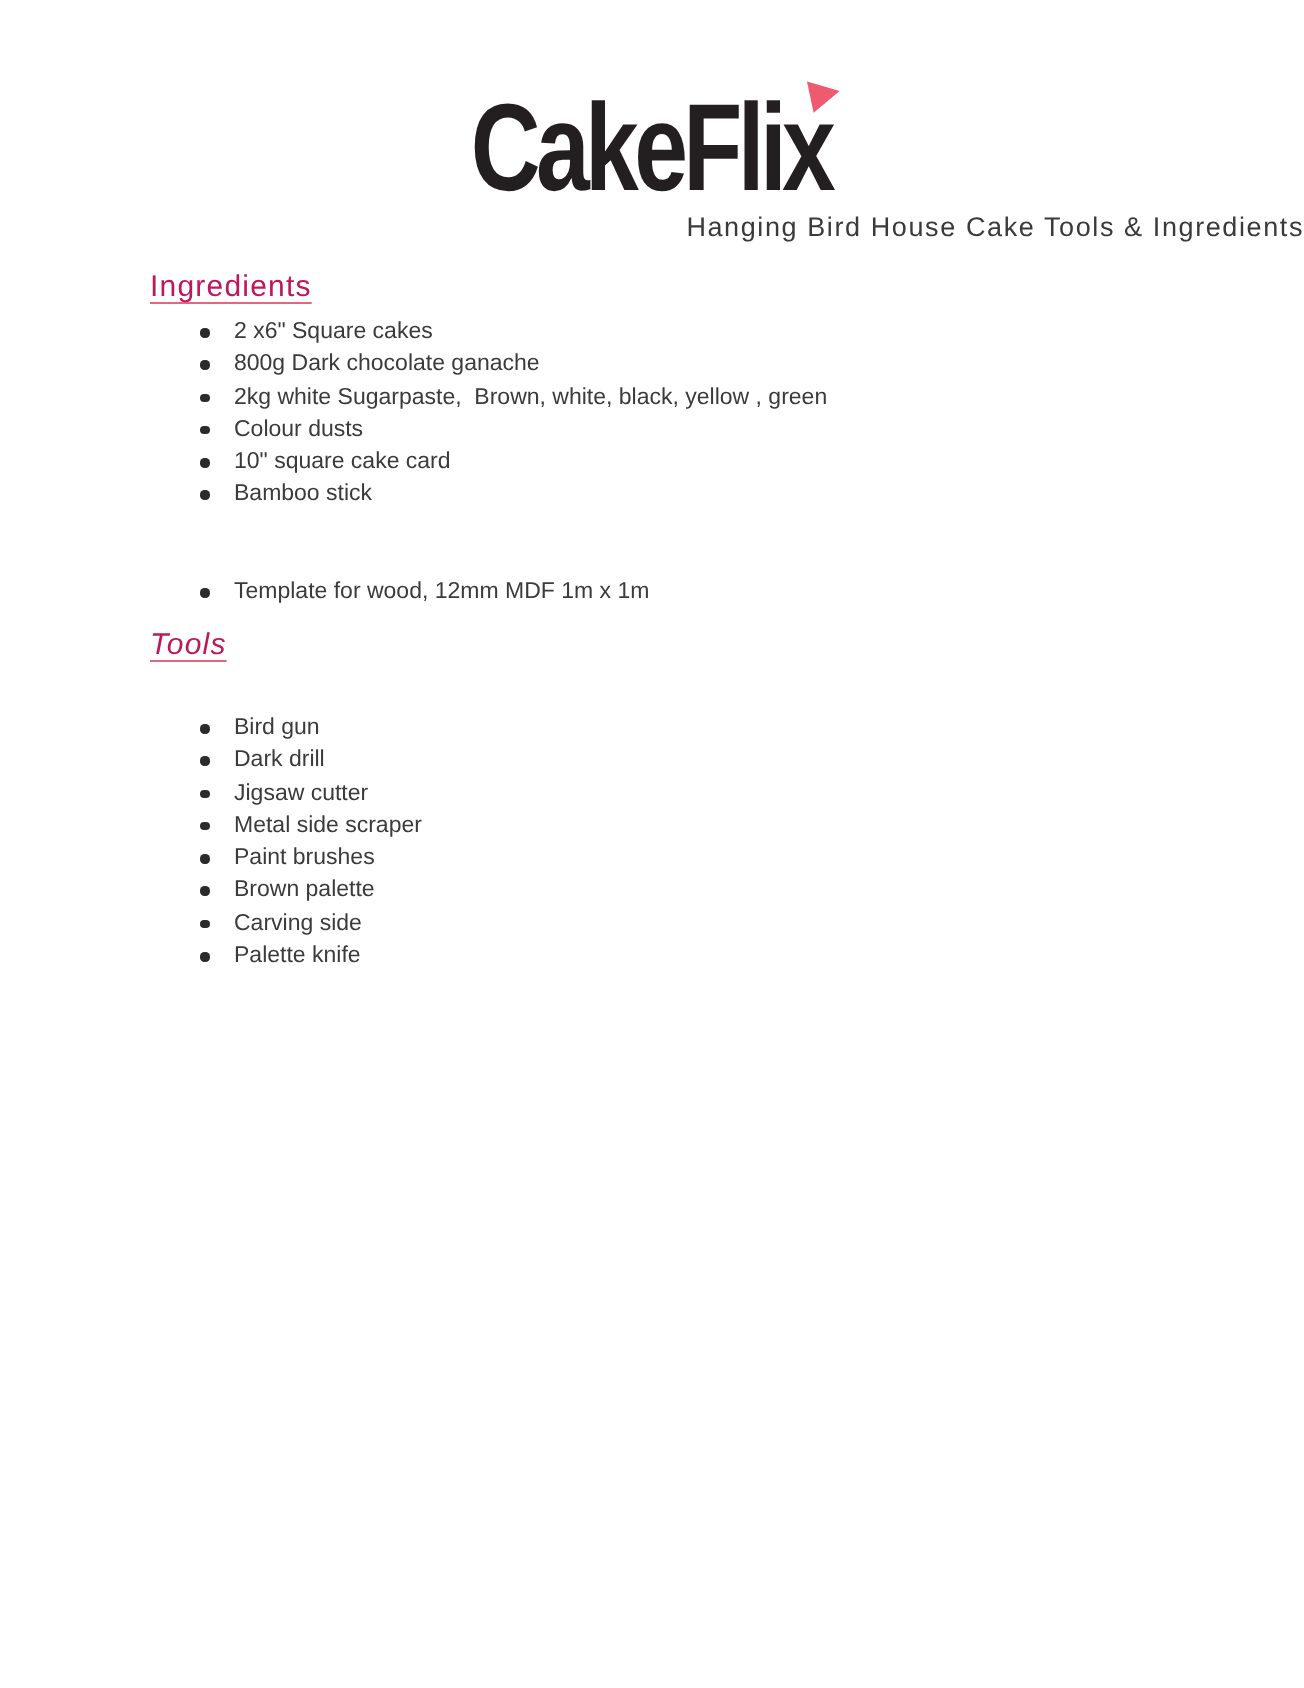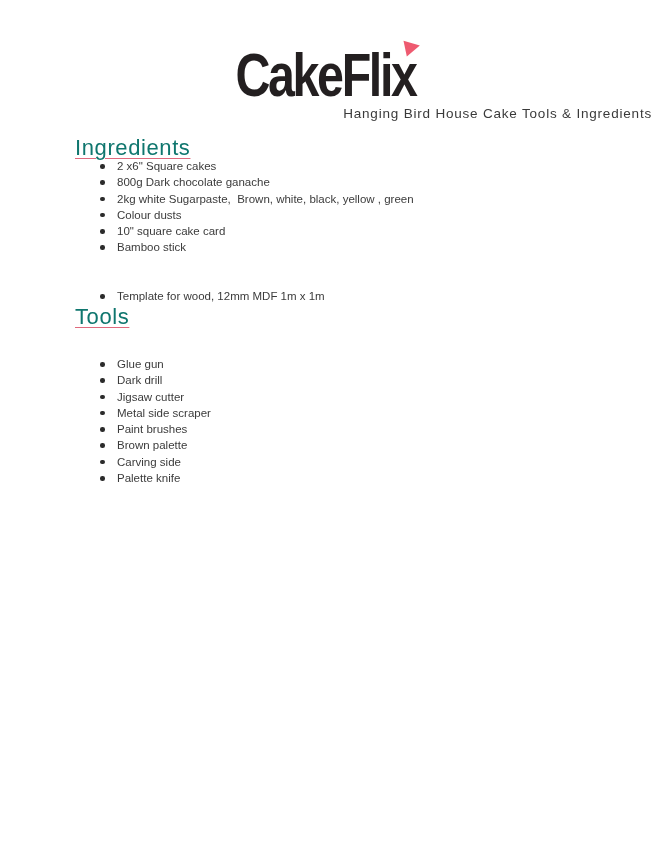--- a/index.html
+++ b/index.html
@@ -54,30 +54,30 @@
     font-size: 13.5px;
     letter-spacing: 0.8px;
     color: #3a3a3a;
     text-align: right;
   }
 
   
   .section-heading {
     position: absolute;
     left: 75px;
-    font-size: 22px;
+    font-size: 15px;
     letter-spacing: 0.6px;
-    color: #0f766e;
+    color: #be185d;
     text-decoration: underline;
     text-decoration-color: #e0697d;
     text-decoration-thickness: 1px;
     text-underline-offset: 3px;
   }
   #ingredients-heading { top: 123px; }
-  #tools-heading { top: 292px; }
+  #tools-heading { top: 302px; font-style: italic; }
 
   
   ul.doc-list {
     position: absolute;
     left: 99px;
     list-style: none;
   }
   ul.doc-list li {
     position: relative;
     padding-left: 18px;
@@ -122,21 +122,21 @@
     <li>Bamboo stick</li>
   </ul>
 
   <ul class="doc-list" id="ingredients-extra-list">
     <li>Template for wood, 12mm MDF 1m x 1m</li>
   </ul>
 
   <div class="section-heading" id="tools-heading">Tools</div>
 
   <ul class="doc-list" id="tools-list">
-    <li>Glue gun</li>
+    <li>Bird gun</li>
     <li>Dark drill</li>
     <li>Jigsaw cutter</li>
     <li>Metal side scraper</li>
     <li>Paint brushes</li>
     <li>Brown palette</li>
     <li>Carving side</li>
     <li>Palette knife</li>
   </ul>
 
 </div>

